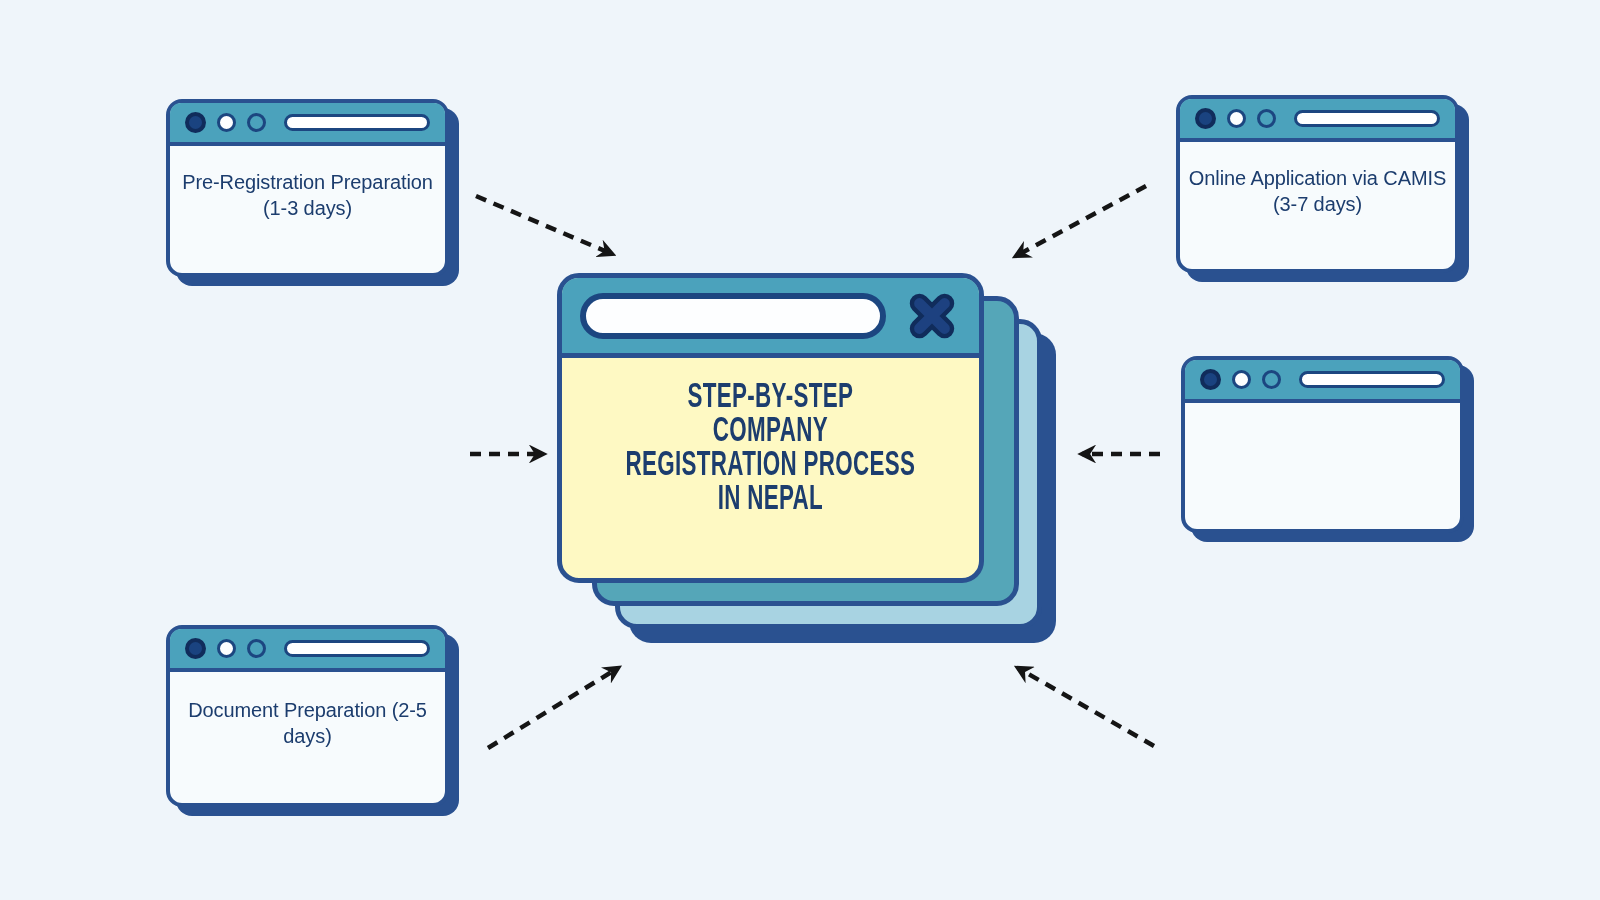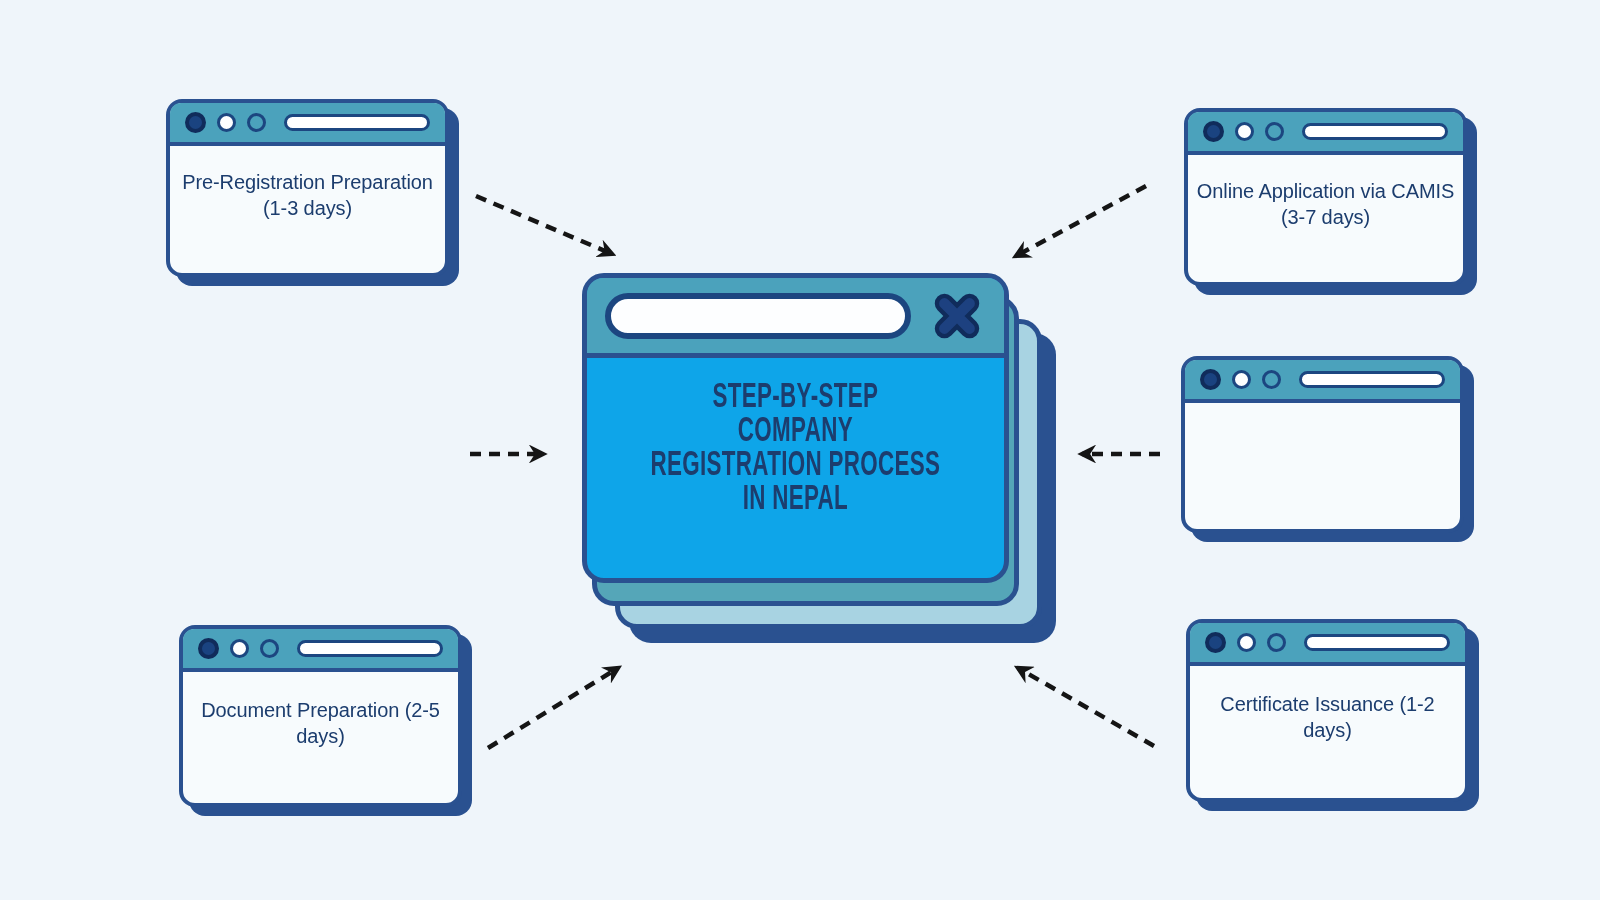--- a/index.html
+++ b/index.html
@@ -36,36 +36,36 @@
     padding-bottom:30px;
   }
   .win-text {
     width:268px; margin:0; text-align:center;
     color:#1C3D6E; font-size:20px; line-height:1.3; font-weight:500;
     letter-spacing:-0.1px;
   }
 
   .pos-tl { left:166px; top:99px;  width:283px; height:178px; }
   .pos-ml { left:166px; top:361px; width:283px; height:177px; }
-  .pos-bl { left:179px; top:625px; width:283px; height:182px; }
-  .pos-tr { left:1176px; top:108px;  width:283px; height:178px;margin-left:8px; }
+  .pos-bl { left:166px; top:625px; width:283px; height:182px; }
+  .pos-tr { left:1176px; top:95px;  width:283px; height:178px; }
   .pos-mr { left:1181px; top:356px; width:283px; height:177px; }
   .pos-br { left:1186px; top:619px; width:283px; height:183px; }
 
   
   .layer {
     position:absolute; width:427px; height:310px; box-sizing:border-box;
     border:5px solid #2A5190; border-radius:22px;
   }
   .layer-back { left:615px; top:319px; background:#A8D3E2; box-shadow:14px 14px 0 0 #2A5190; }
   .layer-mid  { left:592px; top:296px; background:#55A6B8; }
   .main-window {
-    position:absolute; left:582px; top:273px; width:427px; height:310px;
+    position:absolute; left:557px; top:273px; width:427px; height:310px;
     box-sizing:border-box; border:5px solid #2A5190; border-radius:22px;
-    background:#0ea5e9;
+    background:#fef9c3;
   }
   .main-header {
     height:80px; box-sizing:border-box;
     background:#4BA2BC; border-bottom:5px solid #2A5190;
     border-radius:16px 16px 0 0;
     display:flex; align-items:center; justify-content:space-between;
     padding:0 18px;
   }
   .main-pill {
     width:306px; height:46px; box-sizing:border-box;
@@ -147,31 +147,20 @@
 
   <div class="window pos-mr">
     <div class="win-header">
       <span class="dot dot-navy"></span>
       <span class="dot dot-white"></span>
       <span class="dot dot-teal"></span>
       <span class="addr-pill"></span>
     </div>
   </div>
 
-  <div class="window pos-br">
-    <div class="win-header">
-      <span class="dot dot-navy"></span>
-      <span class="dot dot-white"></span>
-      <span class="dot dot-teal"></span>
-      <span class="addr-pill"></span>
-    </div>
-    <div class="win-body">
-      <p class="win-text">Certificate Issuance (1-2 days)</p>
-    </div>
-  </div>
 
   <div class="layer layer-back"></div>
   <div class="layer layer-mid"></div>
 
   <div class="main-window">
     <div class="main-header">
       <div class="main-pill"></div>
       <svg class="close-btn" viewBox="0 0 60 60">
         <path d="M17 17 L43 43 M43 17 L17 43" stroke="#102C5B" stroke-width="20" stroke-linecap="round" fill="none"></path>
         <path d="M17 17 L43 43 M43 17 L17 43" stroke="#1D4180" stroke-width="11" stroke-linecap="round" fill="none"></path>

